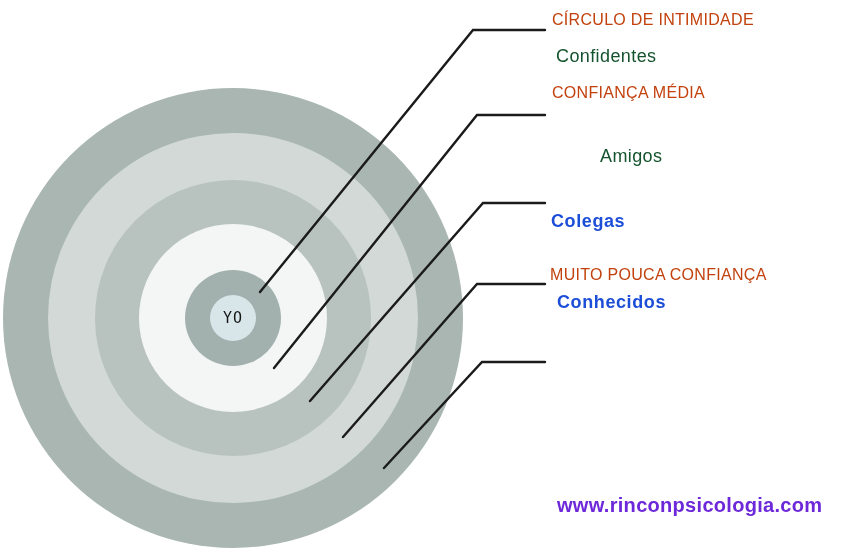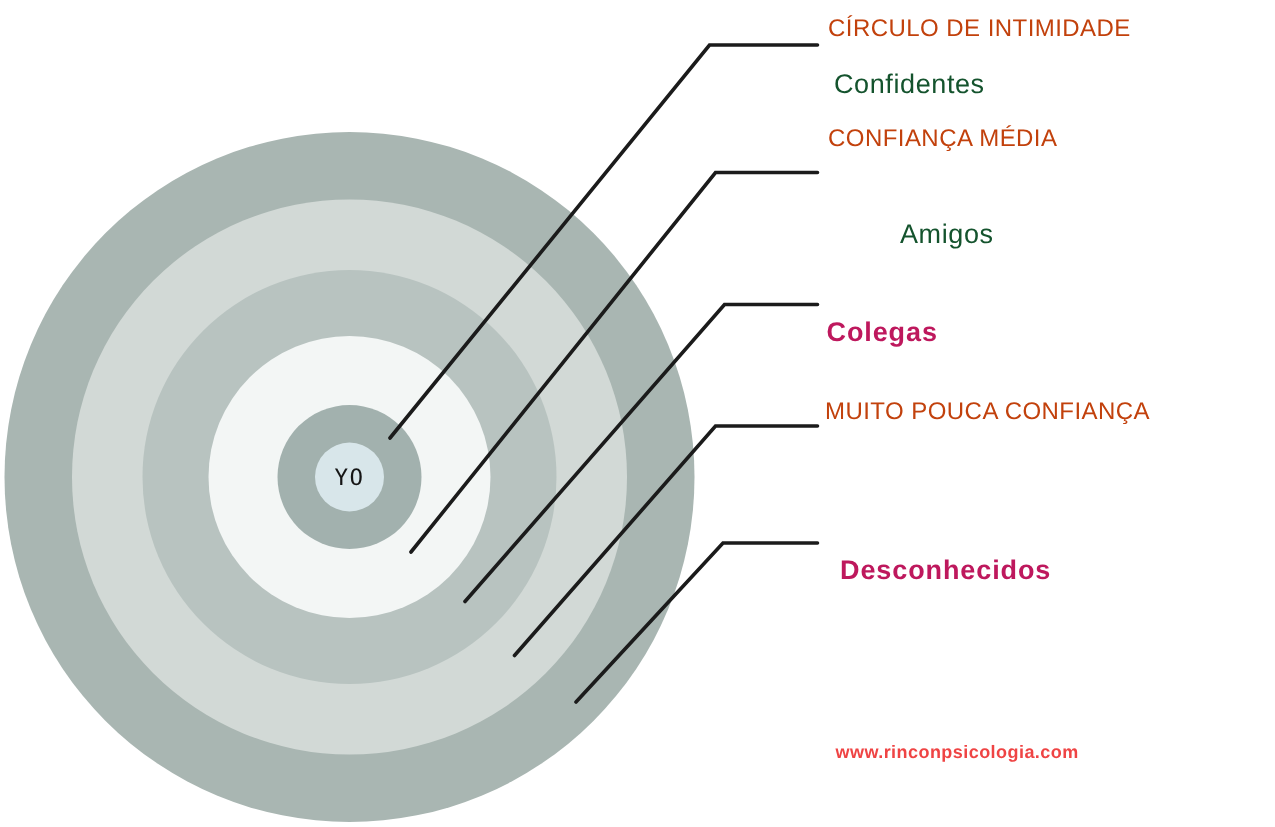--- a/index.html
+++ b/index.html
@@ -33,30 +33,30 @@
   }
   .sub-light {
     font-size: 18px;
     font-weight: 400;
     color: #14532d;
     letter-spacing: 0.4px;
   }
   .sub-bold {
     font-size: 18px;
     font-weight: 700;
-    color: #be185d;
+    color: #1d4ed8;
     letter-spacing: 0.6px;
   }
   .watermark {
     position: absolute;
     left: 557px;
     top: 494px;
-    font-size: 12px;
+    font-size: 20px;
     font-weight: 700;
-    color: #ef4444;
+    color: #6d28d9;
     letter-spacing: 0.3px;
     white-space: nowrap;
   }
   .yo-text {
     font-family: "DejaVu Sans Mono", monospace;
     font-size: 15px;
     font-weight: 500;
     letter-spacing: 1px;
     fill: #151515;
   }
@@ -88,18 +88,18 @@
 
   <div class="label-title" style="left:552px; top:11px;">CÍRCULO DE INTIMIDADE</div>
   <div class="label-sub sub-light" style="left:556px; top:46px;">Confidentes</div>
 
   <div class="label-title" style="left:552px; top:84px;">CONFIANÇA MÉDIA</div>
   <div class="label-sub sub-light" style="left:557px; top:146px;margin-left:43px;">Amigos</div>
 
   <div class="label-sub sub-bold" style="left:551px; top:211px;">Colegas</div>
 
   <div class="label-title" style="left:550px; top:266px;">MUITO POUCA CONFIANÇA</div>
+  <div class="label-sub sub-bold" style="left:557px; top:292px;">Conhecidos</div>
 
-  <div class="label-sub sub-bold" style="left:560px; top:370px;">Desconhecidos</div>
 
   <div class="watermark">www.rinconpsicologia.com</div>
 
 </div>
 
 </body></html>

